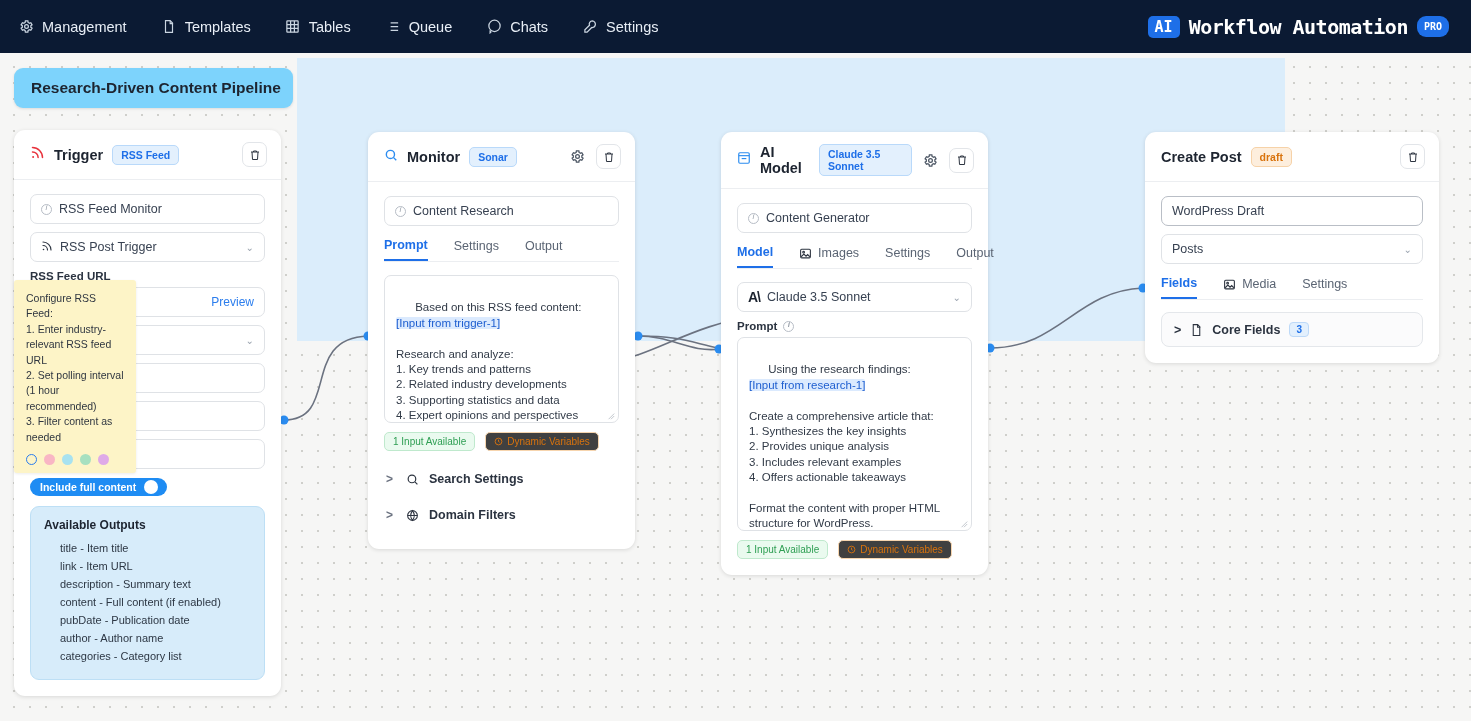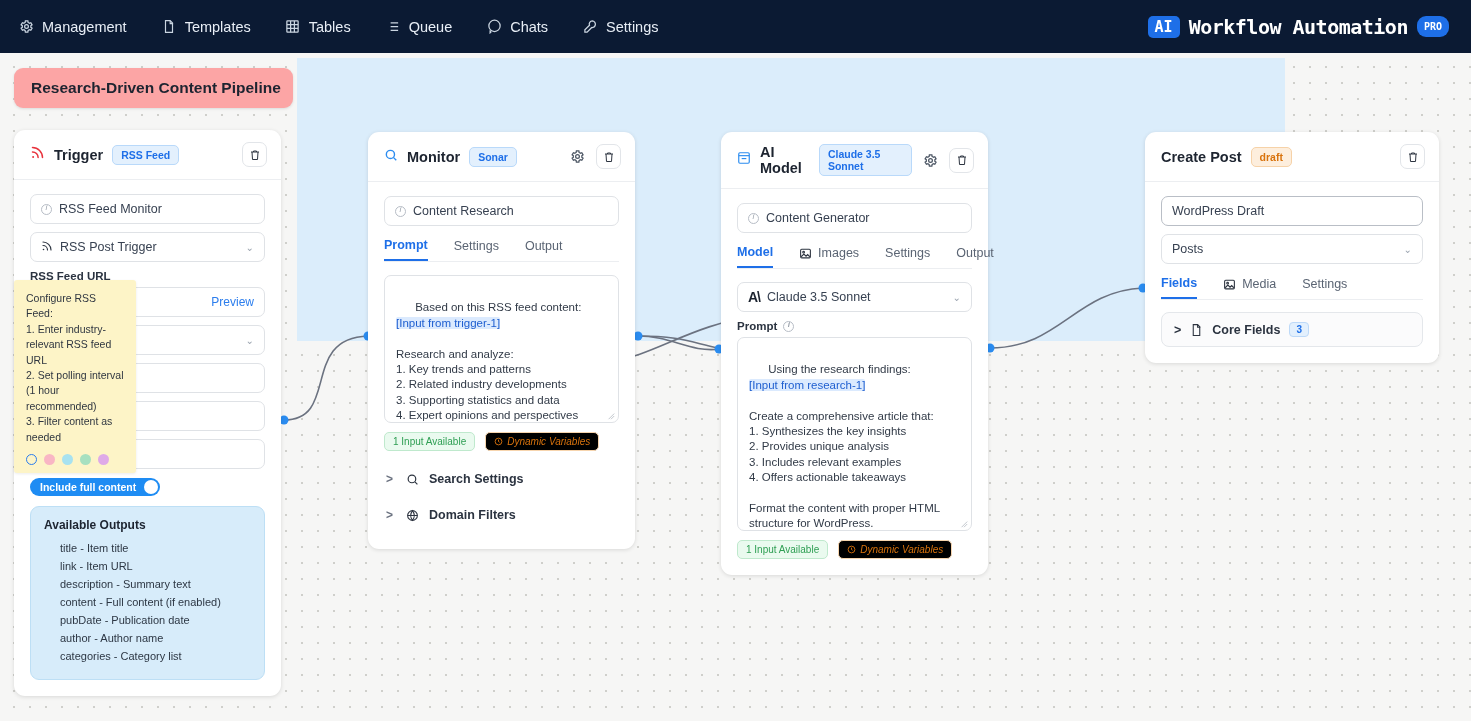--- a/index.html
+++ b/index.html
@@ -38,21 +38,21 @@
   }
   #sel-overlay{
     position:absolute; left:297px; top:5px; width:988px; height:283px;
     background:#dbedfb; pointer-events:none;
   }
   #edges{ position:absolute; left:0; top:0; width:1471px; height:668px; }
 
   
   .wf-title{
     position:absolute; left:14px; top:68px; width:279px; height:40px;
-    background:#fca5a5; border-radius:9px; display:flex; align-items:center;
+    background:#7dd3fc; border-radius:9px; display:flex; align-items:center;
     padding-left:17px; font-size:15.5px; font-weight:bold; color:#1d2430;
     box-shadow:0 1px 3px rgba(0,0,0,.11); z-index:20;
   }
   .node{
     position:absolute; background:#fff; border-radius:11px;
     box-shadow:0 1px 4px rgba(0,0,0,.12); z-index:20;
   }
   .node-head{
     display:flex; align-items:center; padding:12px 14px 12px 16px;
     border-bottom:1px solid #eceef1; gap:9px;
@@ -86,36 +86,36 @@
   .ta{
     border:1px solid #dfe2e6; border-radius:7px; padding:9px 11px;
     font-size:11.5px; color:#313a47; line-height:15.4px; white-space:pre-wrap;
     position:relative; background:#fff;
   }
   .ta .var{ background:#dbeafe; color:#1f5fd0; border-radius:2px; }
   .resize{ position:absolute; right:3px; bottom:2px; width:8px; height:8px; color:#b4bac3; }
   .chips{ display:flex; gap:10px; margin-top:9px; }
   .chip{ font-size:10px; padding:3px 8px; border-radius:5px; display:flex; align-items:center; gap:4px; }
   .chip-green{ background:#eafaef; color:#2e9e53; border:1px solid #bfe9cd; }
-  .chip-amber{ background:#000000; color:#d9730d; border:1px solid #f7d5ae;font-style:italic; }
+  .chip-amber{ background:#404040; color:#d9730d; border:1px solid #f7d5ae; }
 
   .collapsible{ display:flex; align-items:center; gap:10px; padding:11px 2px; font-size:12.5px;
      font-weight:bold; color:#2b3340; cursor:pointer; }
   .collapsible .chev{ color:#6b7280; font-size:12px; width:10px; }
 
   .box-outputs{
     background:#d7ecfa; border:1px solid #bddff5; border-radius:9px;
     padding:11px 13px 14px; margin-top:10px;
   }
   .box-outputs .t{ font-size:12px; font-weight:bold; color:#1d2430; margin-bottom:7px; }
   .box-outputs .row{ font-size:11px; color:#2d3744; padding:3px 0 3px 16px; }
 
   .toggle{
     display:inline-flex; align-items:center; gap:8px; background:#1e8cf3; color:#fff;
-    border-radius:12px; padding:2px 2px 2px 10px; font-size:10.5px; font-weight:bold; cursor:pointer;
+    border-radius:12px; padding:2px 9px 2px 10px; font-size:10.5px; font-weight:bold; cursor:pointer;
   }
   .toggle .knob{ width:14px; height:14px; border-radius:50%; background:#fff; }
 
   
   #tooltip{
     position:absolute; left:14px; top:280px; width:122px; background:#fdf4c7;
     border-radius:3px; padding:11px 12px 8px; z-index:40; box-shadow:0 1px 3px rgba(0,0,0,.08);
   }
   #tooltip .tt-line{ font-size:10.5px; color:#2f3640; line-height:15.4px; }
   #tooltip .dots{ display:flex; gap:7px; margin-top:9px; align-items:center; }

